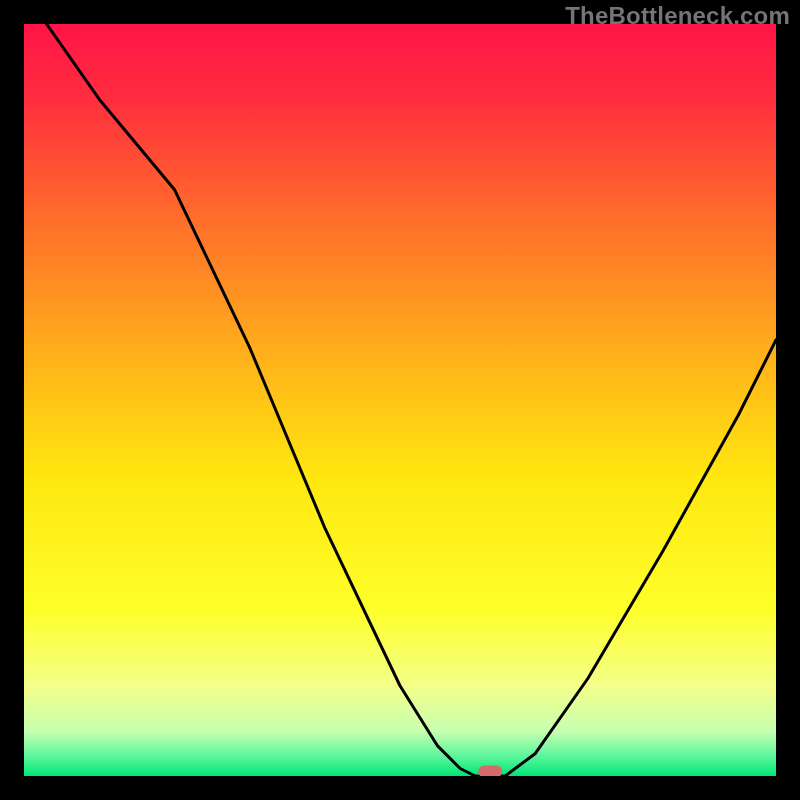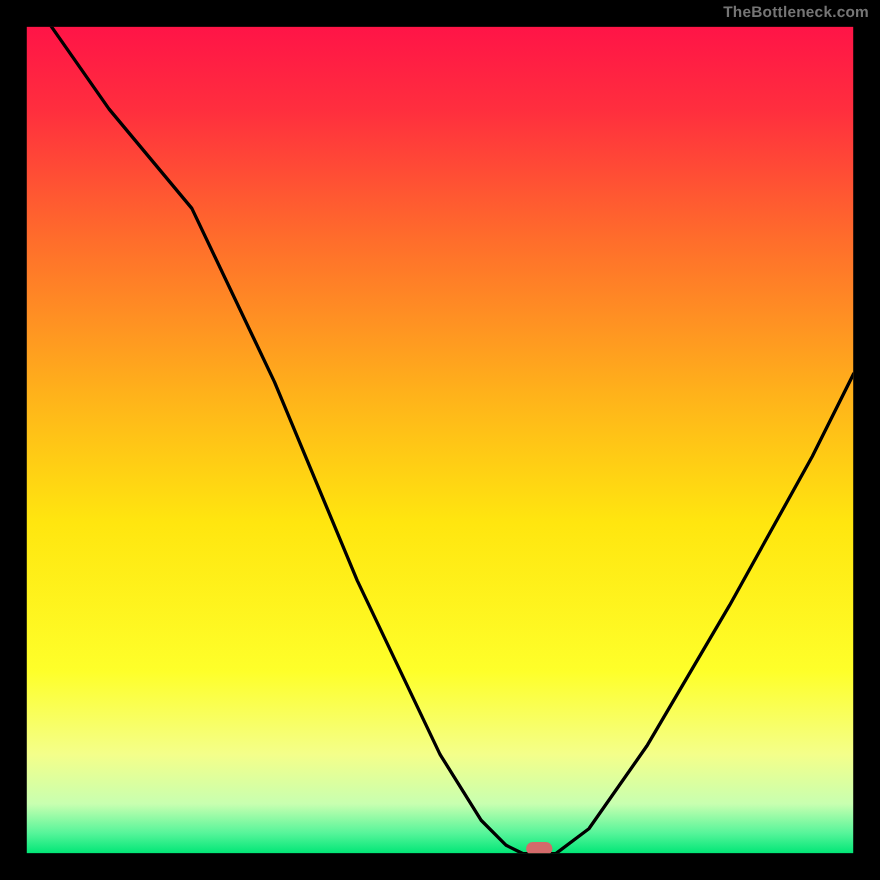--- a/index.html
+++ b/index.html
@@ -24,21 +24,21 @@
     left: 24px;
     top: 24px;
     width: 752px;
     height: 752px;
     overflow: hidden;
   }
   .attribution {
     position: absolute;
     right: 10px;
     top: 2px;
-    font-size: 14px;
+    font-size: 24px;
     font-weight: 600;
     color: #757575;
     letter-spacing: 0.2px;
   }
   svg { display: block; }
 </style>
 </head>
 <body>
 
 <div class="frame">

